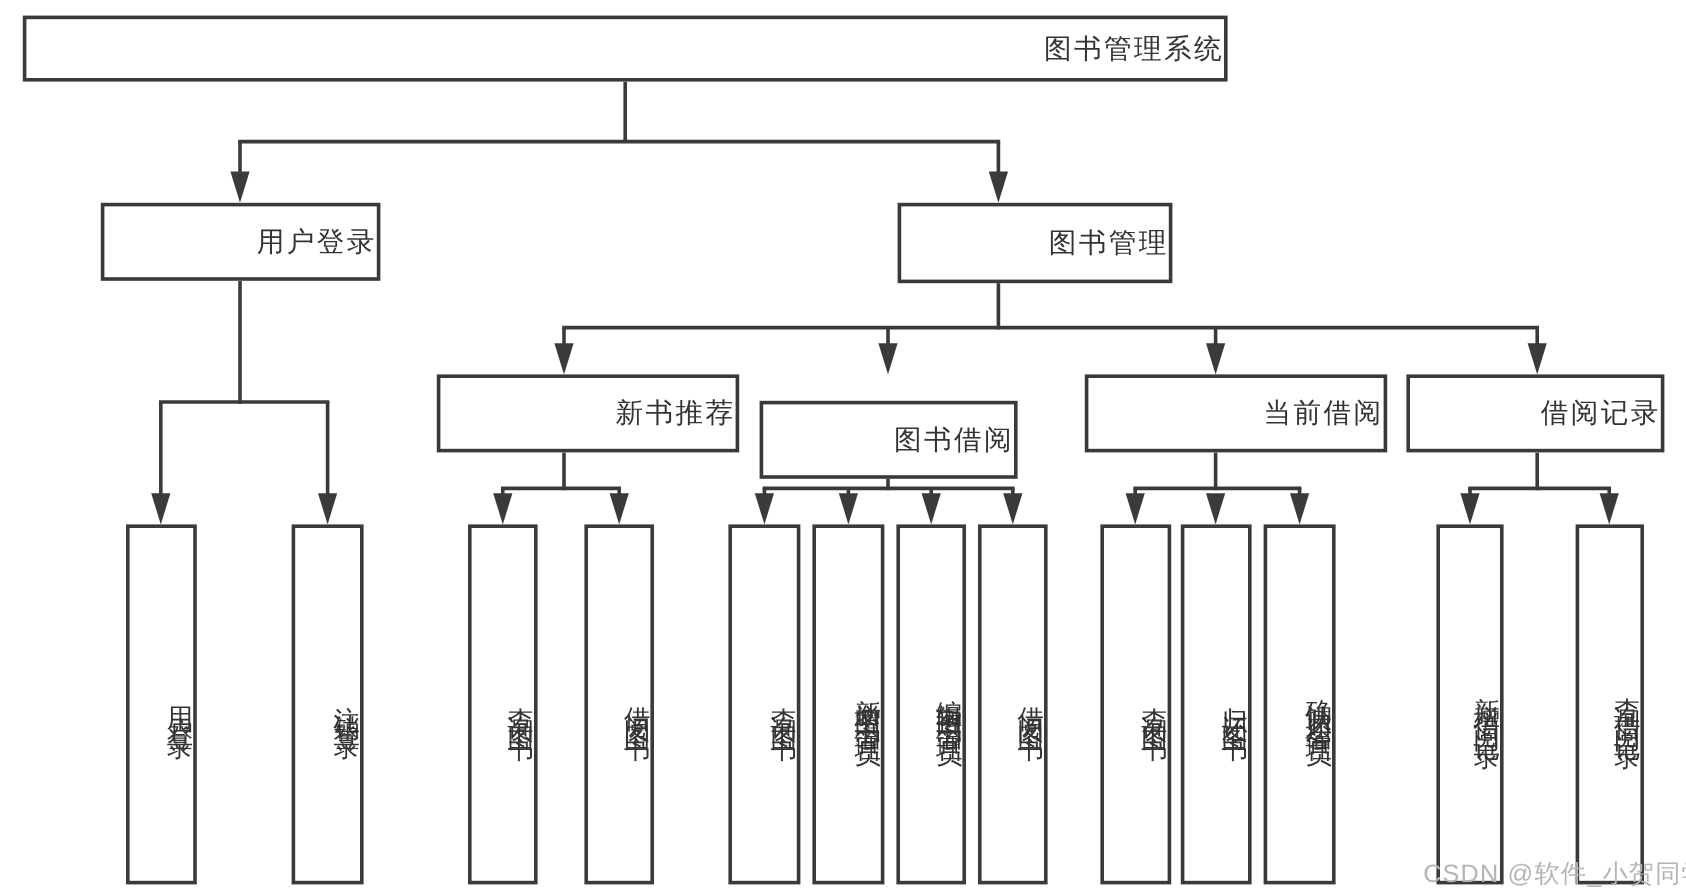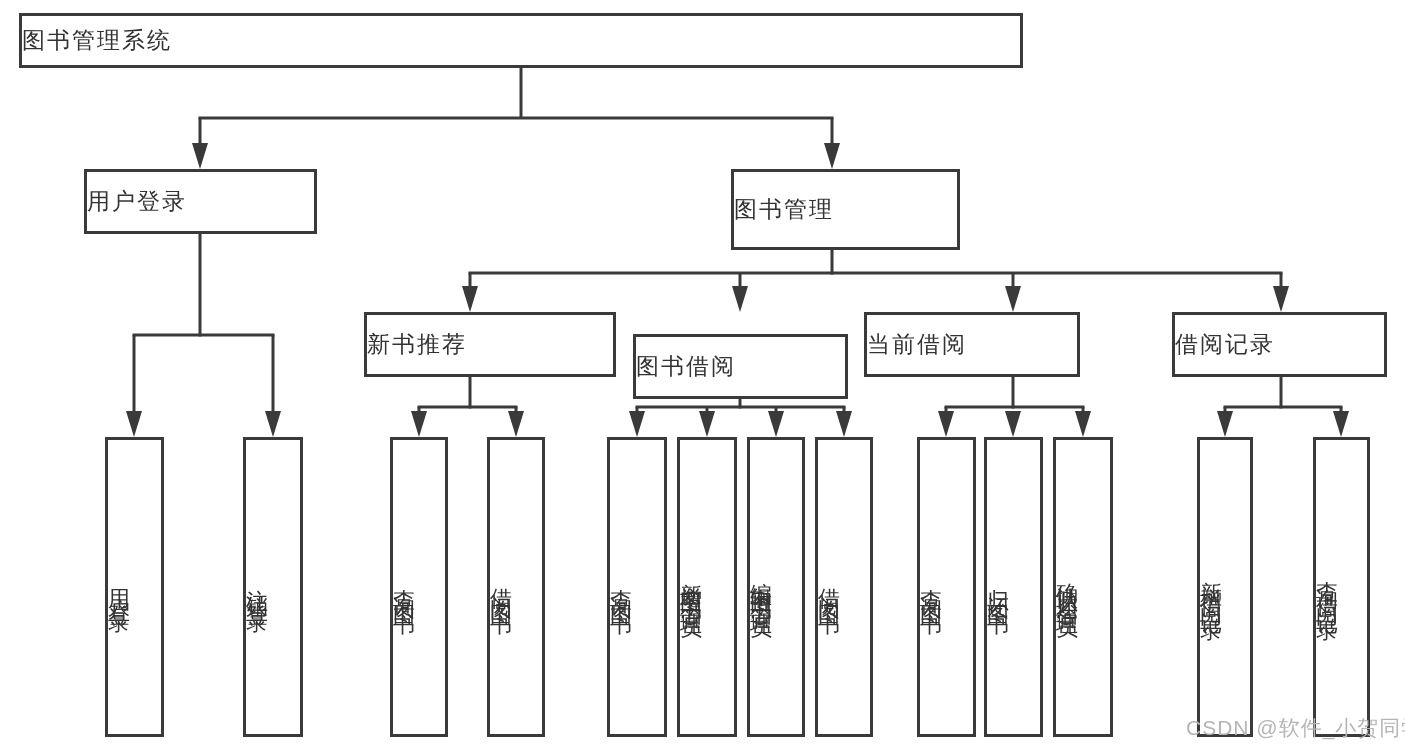--- a/index.html
+++ b/index.html
@@ -18,21 +18,21 @@
     overflow:hidden;
   }
   .connectors{position:absolute;left:0;top:0;width:1405px;height:747px;}
   .connectors path{stroke:var(--line);stroke-width:3;fill:none;}
   .connectors polygon{fill:var(--line);stroke:none;}
   .node{
     position:absolute;
     box-sizing:border-box;
     border:3px solid var(--line);
     background:var(--bg);
-    display:flex;align-items:center;justify-content:flex-start;
+    display:flex;align-items:center;justify-content:flex-end;
   }
   .node.h span{
     font-size:23px;
     letter-spacing:2px;
     white-space:nowrap;
   }
   .node.leaf span{
     writing-mode:vertical-rl;
     text-orientation:mixed;
     font-size:22px;
@@ -115,31 +115,31 @@
     <polygon points="1333,411 1349,411 1341,437"></polygon>
   </svg>
 
   <div class="node h" style="left:19px;top:13px;width:1004px;height:55px;">
     <span>图书管理系统</span>
   </div>
 
   <div class="node h" style="left:84px;top:169px;width:233px;height:65px;">
     <span>用户登录</span>
   </div>
-  <div class="node h" style="left:731px;top:169px;width:229px;height:81px;">
+  <div class="node h" style="left:748px;top:169px;width:229px;height:67px;">
     <span>图书管理</span>
   </div>
 
   <div class="node h" style="left:364px;top:312px;width:252px;height:65px;">
     <span>新书推荐</span>
   </div>
   <div class="node h" style="left:633px;top:312px;width:215px;height:65px;margin-top:22px;">
     <span>图书借阅</span>
   </div>
-  <div class="node h" style="left:864px;top:312px;width:216px;height:65px;">
+  <div class="node h" style="left:904px;top:312px;width:252px;height:65px;">
     <span>当前借阅</span>
   </div>
   <div class="node h" style="left:1172px;top:312px;width:215px;height:65px;">
     <span>借阅记录</span>
   </div>
 
   <div class="node leaf" style="left:105px;top:437px;width:59px;height:300px;">
     <span>用户登录</span>
   </div>
   <div class="node leaf" style="left:243px;top:437px;width:60px;height:300px;">

